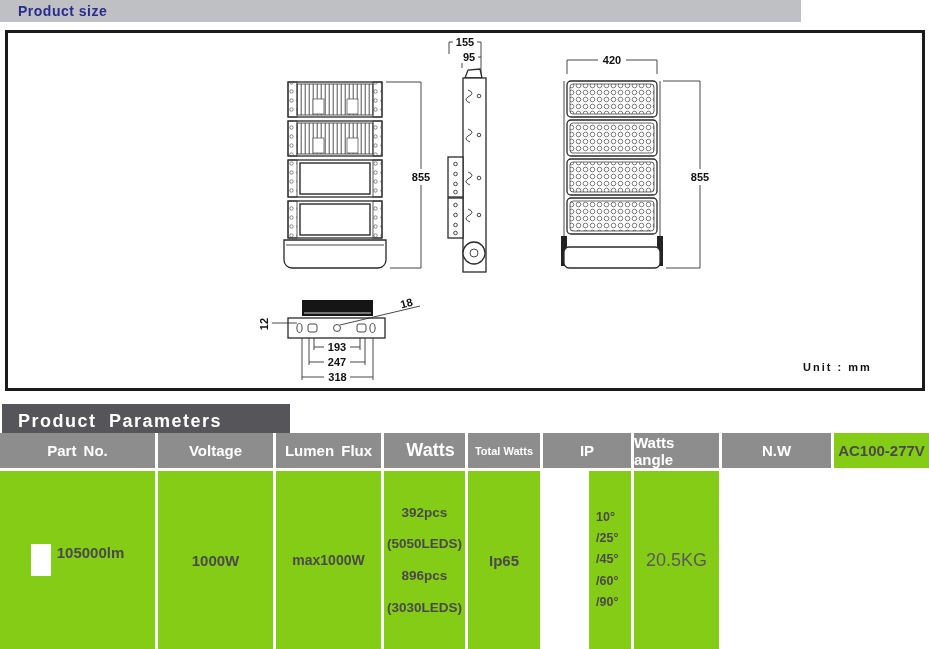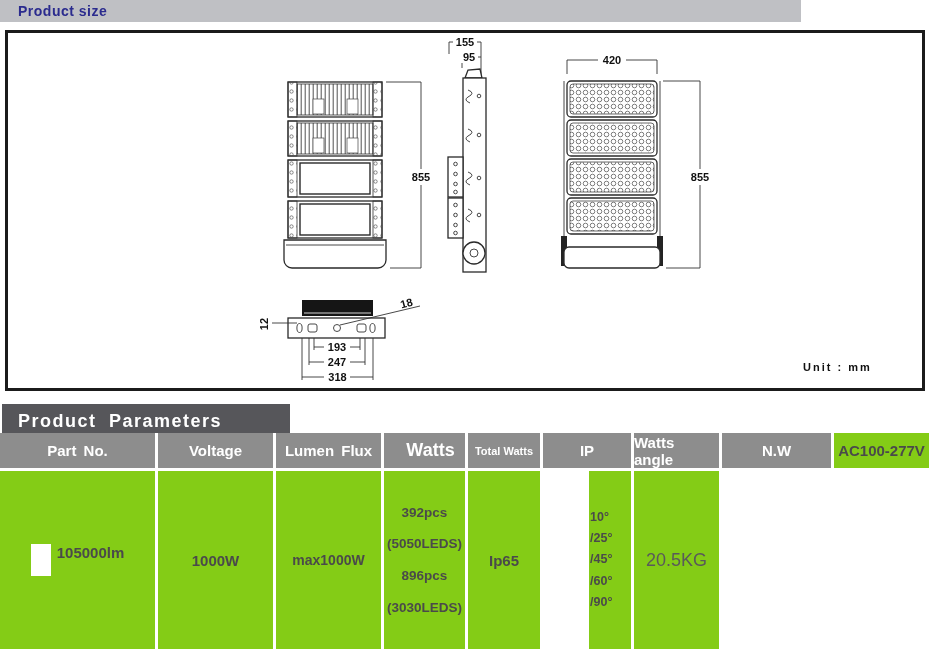--- a/index.html
+++ b/index.html
@@ -32,21 +32,21 @@
           display:grid;grid-template-columns:155px 115px 105px 81px 72px 88px 85px 109px 95px;
           grid-template-rows:35px 178px;gap:3px;background:#fff;}
   .hcell{background:#8d8d8d;color:#fff;font-weight:bold;font-size:15px;
          display:flex;align-items:center;justify-content:center;word-spacing:3px;}
   .hcell.small{font-size:11px;word-spacing:0;}
   .hcell.mid{font-size:18px;padding-left:12px;}
   .dcell{background:#84cc16;color:#4a4a4a;display:flex;align-items:center;justify-content:center;
          font-weight:bold;font-size:15px;text-align:center;gap:12px;}
   .dcell.partno{font-size:15.5px;}
   .dcell.leds{flex-direction:column;font-size:13.5px;line-height:1.45;}
-  .dcell.beam{justify-content:center;padding-left:1px;font-size:12.5px;text-align:left;
+  .dcell.beam{justify-content:center;padding-left:7px;font-size:12.5px;text-align:left;
               line-height:1.7;margin-left:46px;}
   .dcell.nw{font-weight:normal;font-size:18px;color:#5a5a5a;}
   .dcell.totw{font-size:14px;}
   .whitebox{display:inline-block;width:20px;height:32px;background:#fff;margin-right:6px;}
   .lumenwrap{display:flex;align-items:flex-start;}
 </style>
 </head>
 <body>
 
 <div class="stage">

